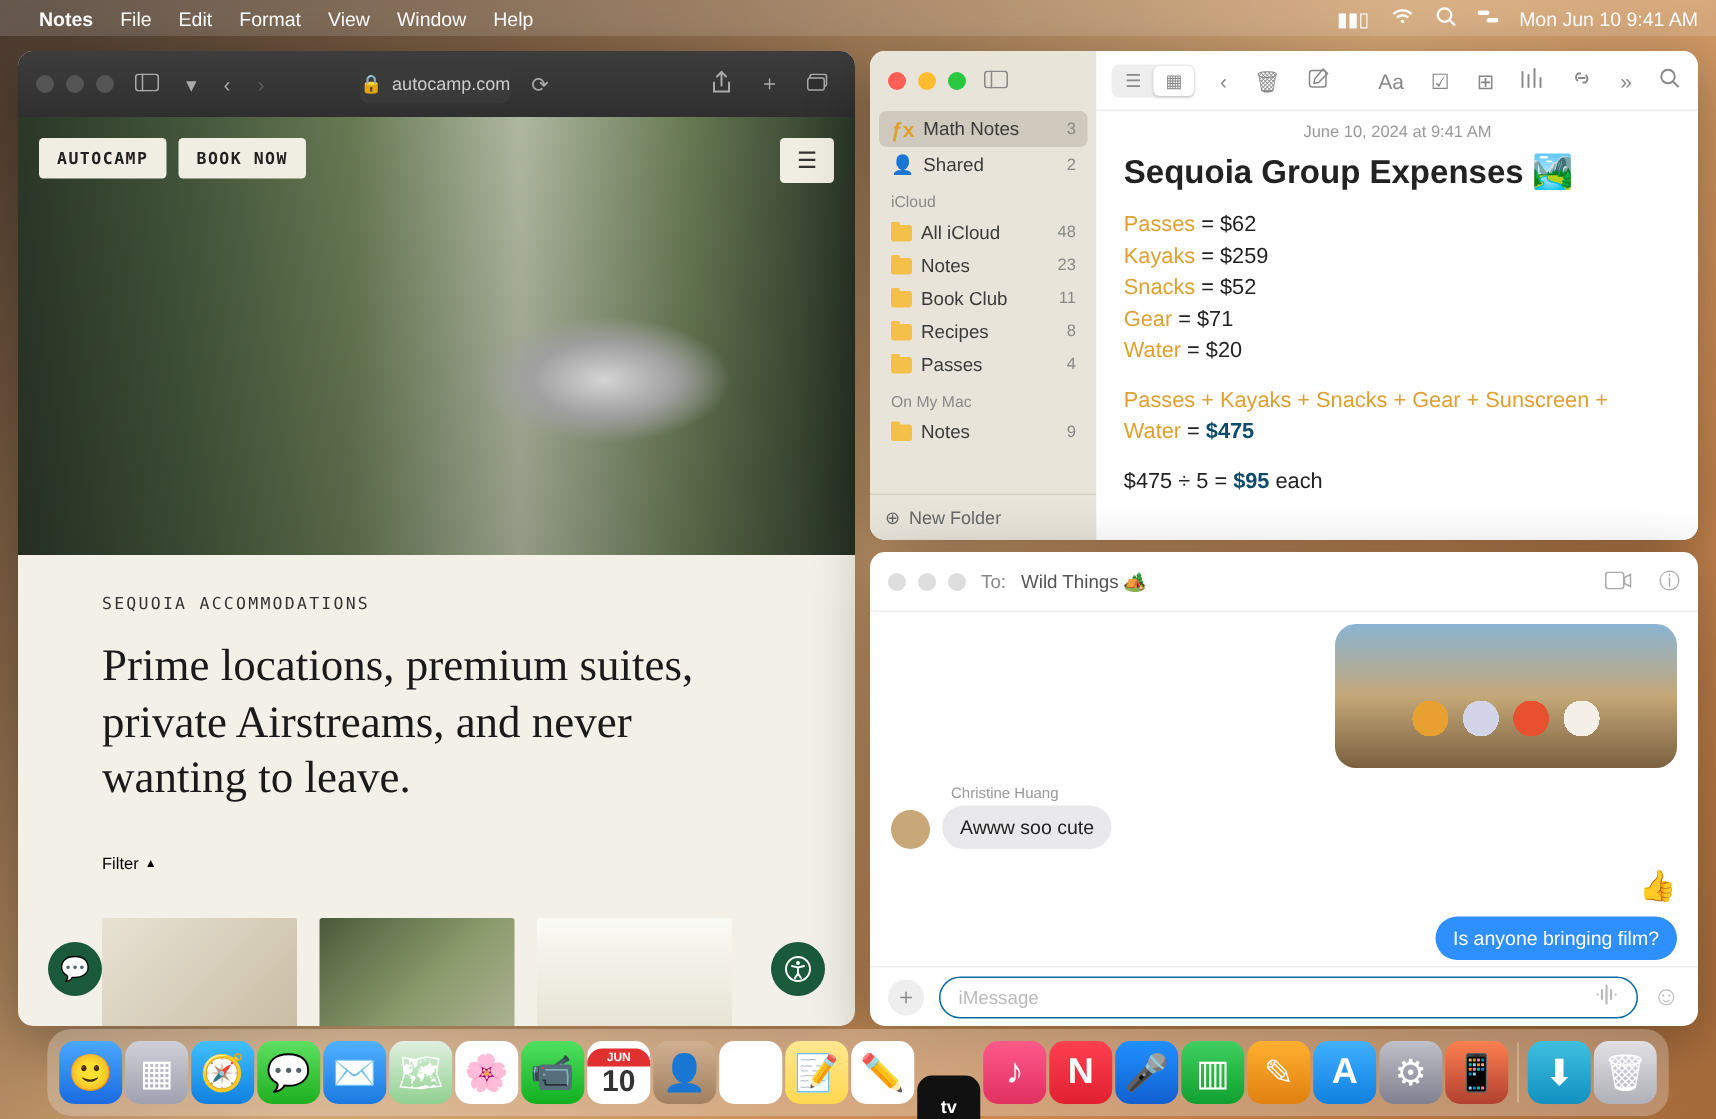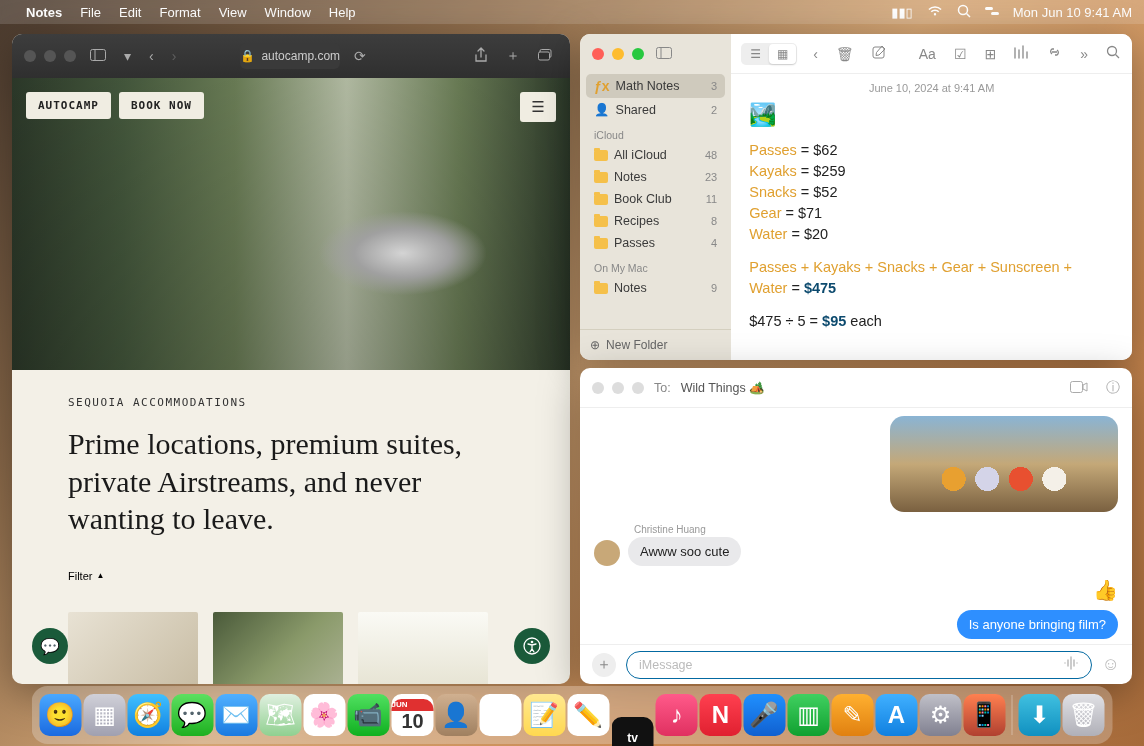--- a/index.html
+++ b/index.html
@@ -101,21 +101,21 @@
 .dock-item { width: 42px; height: 42px; border-radius: 10px; display: flex; align-items: center; justify-content: center; font-size: 24px; color: #fff; position: relative; }
 .dock-sep { width: 1px; height: 40px; background: rgba(255,255,255,0.35); margin: 0 4px; }
 .di-finder { background: linear-gradient(#4aa8ff,#1a6ae0); }
 .di-launch { background: linear-gradient(#d0d0d8,#a0a0b0); }
 .di-safari { background: linear-gradient(#40c0ff,#1080e0); }
 .di-msg { background: linear-gradient(#5ce060,#1eb020); }
 .di-mail { background: linear-gradient(#50b0ff,#1a7ae0); }
 .di-maps { background: linear-gradient(#e0f0e0,#90d090); }
 .di-photos { background: #fff; }
 .di-ft { background: linear-gradient(#50e060,#10b020); }
-.di-cal { background: #fff; color:#e03030; font-size:10px; font-weight:700; text-align:left; line-height:1; flex-direction:column;}
+.di-cal { background: #fff; color:#e03030; font-size:10px; font-weight:700; text-align:center; line-height:1; flex-direction:column;}
 .di-cal .m{background:#e03030;color:#fff;width:100%;border-radius:10px 10px 0 0;font-size:8px;padding:2px 0;}
 .di-cal .d{font-size:20px;color:#333;}
 .di-contacts { background: linear-gradient(#d0b090,#a08060); }
 .di-rem { background: #fff; }
 .di-notes { background: linear-gradient(#ffe890,#ffd850); }
 .di-free { background: #fff; }
 .di-tv { background: #111; margin-top: 45px; }
 .di-music { background: linear-gradient(#ff5a8a,#e03060); }
 .di-news { background: linear-gradient(#ff4050,#e02030); }
 .di-keynote { background: linear-gradient(#2090ff,#1060d0); }
@@ -323,20 +323,21 @@
       <span class="ticon">
         <svg width="14" height="14" viewBox="0 0 14 14">
             <circle cx="6" cy="6" r="4.5" stroke="#888" stroke-width="1.3" fill="none"></circle>
             <line x1="9.5" y1="9.5" x2="13" y2="13" stroke="#888" stroke-width="1.3"></line>
           </svg>
       </span>
     </div>
     <div class="note-body">
       <div class="note-date">June 10, 2024 at 9:41 AM</div>
       <div class="note-title">
+        <span>Sequoia Group Expenses</span>
           <span>🏞️</span>
       </div>
       <div id="note-lines">
           <div class="note-line"><span class="var">Passes</span> = $62</div>
           <div class="note-line"><span class="var">Kayaks</span> = $259</div>
           <div class="note-line"><span class="var">Snacks</span> = $52</div>
           <div class="note-line"><span class="var">Gear</span> = $71</div>
           <div class="note-line"><span class="var">Water</span> = $20</div>
         </div>
       <div style="height:12px"></div>

